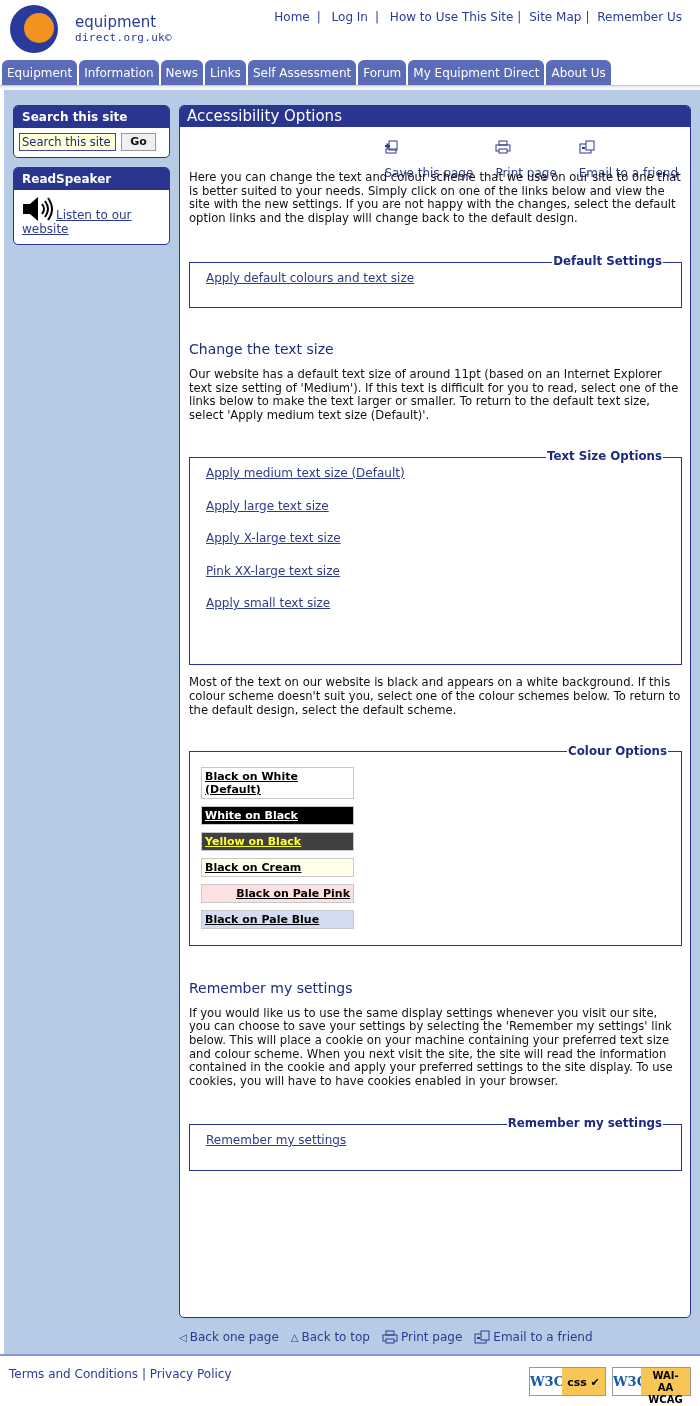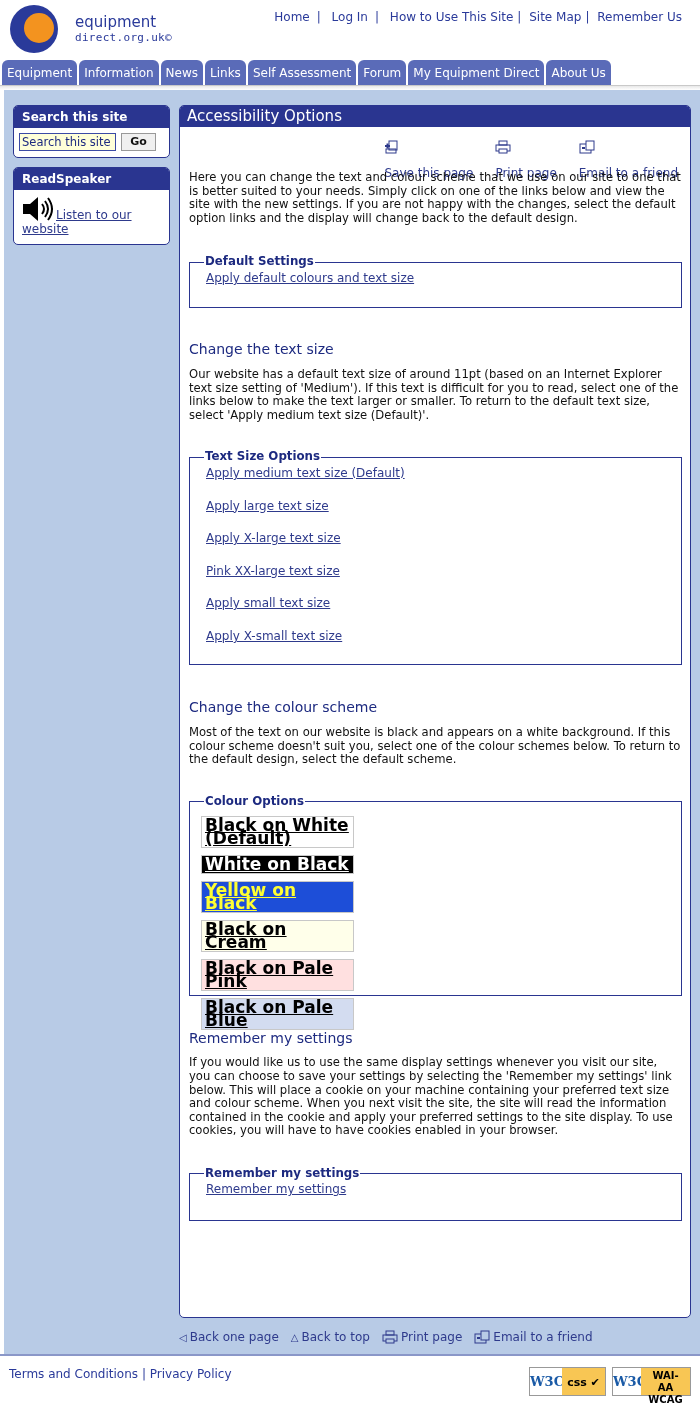--- a/index.html
+++ b/index.html
@@ -36,24 +36,24 @@
   .rs-body { padding: 6px 8px 8px 8px; font-size: 12px; line-height: 14px; }
   .speaker { display: inline-block; width: 34px; height: 26px; vertical-align: bottom; }
   .main { position: absolute; left: 175px; top: 15px; width: 512px; height: 1213px; background: #fff; border: 1px solid #2a3590; border-radius: 5px; overflow: hidden; }
   .main-title { background: #2a3590; color: #fff; font-size: 15px; height: 21px; line-height: 21px; padding-left: 7px; }
   .tools { position: absolute; right: 12px; top: 34px; font-size: 12px; display: flex; gap: 22px; }
   .tools a { text-decoration: none; color: #2e3a8c; display: flex; align-items: flex-start; gap: 12px; flex-direction: column; }
   .icon-svg { width: 16px; height: 14px; }
   .content { position: absolute; left: 9px; top: 65px; width: 493px; font-size: 11.6px; line-height: 13.6px; }
   .content p { margin: 0; }
   fieldset { border: 1px solid #2a3590; margin: 0; padding: 0 16px 0 16px; }
-  legend { color: #1d2a80; font-weight: bold; font-size: 11.8px; padding: 0 1px; margin-left: -2px; }
+  legend { color: #1d2a80; font-weight: bold; font-size: 11.8px; padding: 0 1px; margin-left: -2px; text-align: right; }
   .fs-link { display: block; font-size: 12px; }
   h2 { color: #1d2a80; font-size: 14px; font-weight: normal; margin: 0; }
-  .swatch { display: block; width: 153px; border: 1px solid #c8c8c8; font-weight: bold; font-size: 17px; padding: 2px 3px; margin-bottom: 7px; color: #000; line-height: 13px; }
+  .swatch { display: block; width: 153px; border: 1px solid #c8c8c8; font-weight: bold; font-size: 11px; padding: 2px 3px; margin-bottom: 7px; color: #000; line-height: 13px; }
   .swatch span { text-decoration: underline; }
   .bottom-nav { position: absolute; left: 175px; top: 1240px; font-size: 12px; color: #2e3a8c; display: flex; gap: 12px; }
   .bottom-nav a { text-decoration: none; color: #2e3a8c; display: flex; align-items: center; gap: 3px; }
   .footer { position: absolute; left: 0; top: 1354px; width: 700px; height: 36px; background: #fff; border-top: 2px solid #8a97c8; }
   .footer-links { position: absolute; left: 9px; top: 11px; font-size: 12px; color: #2a3a9a; }
   .footer-links a { text-decoration: none; color: #2a3a9a; }
   .copyright { position: absolute; left: 9px; top: 34px; font-size: 12px; color: #2a3a9a; }
   .badge { position: absolute; top: 11px; height: 29px; border: 1px solid #999; display: flex; font-weight: bold; font-size: 11px; }
   .badge .w3c { background: #fff; color: #1a5aa6; width: 32px; text-align: center; line-height: 27px; font-family: "DejaVu Serif", serif; font-size: 13px; }
   .badge .label { background: #f8c654; line-height: 12px; padding: 2px 4px; text-align: center; }
@@ -150,33 +150,31 @@
       <h2 style="margin-top:35px">Change the text size</h2>
       <p style="margin-top:11px">Our website has a default text size of around 11pt (based on an Internet Explorer text size setting of 'Medium'). If this text is difficult for you to read, select one of the links below to make the text larger or smaller. To return to the default text size, select 'Apply medium text size (Default)'.</p>
 
       <fieldset style="margin-top:28px; height:215px;">
         <legend>Text Size Options</legend>
         <a href="#" class="fs-link" style="margin-top:3px">Apply medium text size (Default)</a>
         <a href="#" class="fs-link" style="margin-top:19px">Apply large text size</a>
         <a href="#" class="fs-link" style="margin-top:19px">Apply X-large text size</a>
         <a href="#" class="fs-link" style="margin-top:19px">Pink XX-large text size</a>
         <a href="#" class="fs-link" style="margin-top:19px">Apply small text size</a>
-        <a href="#" class="fs-link" style="margin-top:19px">Apply X-small text size</a>
-      </fieldset>
-
-      <h2 style="margin-top:36px">Change the colour scheme</h2>
+      </fieldset>
+
       <p style="margin-top:11px">Most of the text on our website is black and appears on a white background. If this colour scheme doesn't suit you, select one of the colour schemes below. To return to the default design, select the default scheme.</p>
 
       <fieldset style="margin-top:28px; height:201px; padding-left:11px;">
         <legend style="margin-left:3px">Colour Options</legend>
         <a href="#" class="swatch" style="margin-top:8px; background:#ffffff; color:#000;"><span>Black on White (Default)</span></a>
         <a href="#" class="swatch" style="background:#000000; color:#ffffff;"><span>White on Black</span></a>
-        <a href="#" class="swatch" style="background:#1d4ed8; color:#ffff33;"><span>Yellow on Black</span></a>
+        <a href="#" class="swatch" style="background:#404040; color:#ffff33;"><span>Yellow on Black</span></a>
         <a href="#" class="swatch" style="background:#ffffea; color:#000;"><span>Black on Cream</span></a>
-        <a href="#" class="swatch" style="background:#ffe0e0; color:#000;"><span>Black on Pale Pink</span></a>
+        <a href="#" class="swatch" style="background:#ffe0e0; color:#000;text-align:right;"><span>Black on Pale Pink</span></a>
         <a href="#" class="swatch" style="background:#d3dcf0; color:#000;"><span>Black on Pale Blue</span></a>
       </fieldset>
 
       <h2 style="margin-top:36px">Remember my settings</h2>
       <p style="margin-top:11px">If you would like us to use the same display settings whenever you visit our site, you can choose to save your settings by selecting the 'Remember my settings' link below. This will place a cookie on your machine containing your preferred text size and colour scheme. When you next visit the site, the site will read the information contained in the cookie and apply your preferred settings to the site display. To use cookies, you will have to have cookies enabled in your browser.</p>
 
       <fieldset style="margin-top:29px; height:54px;">
         <legend>Remember my settings</legend>
         <a href="#" class="fs-link" style="margin-top:3px">Remember my settings</a>
       </fieldset>

